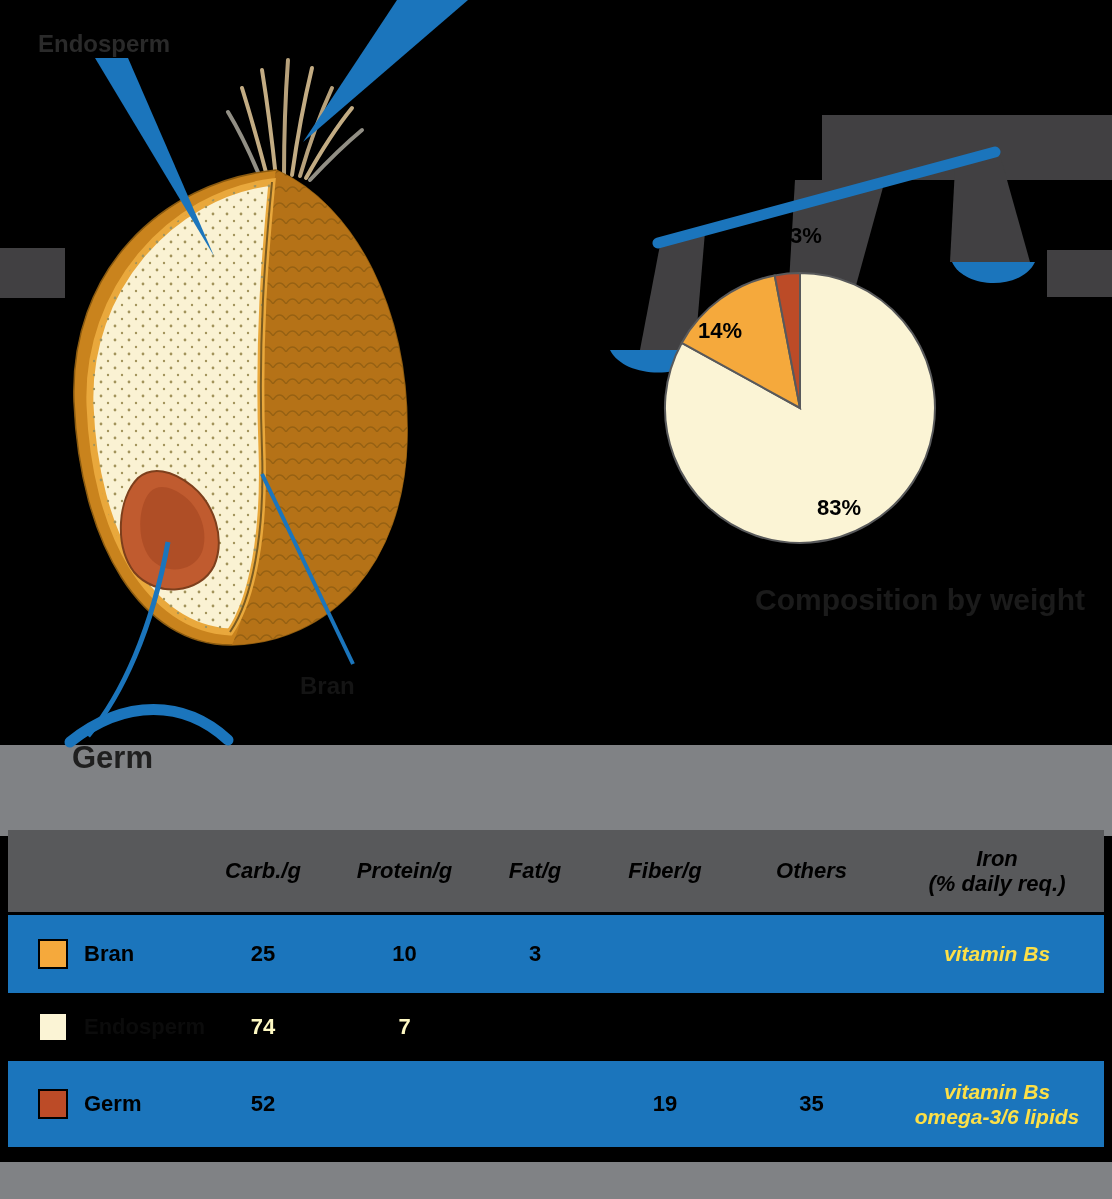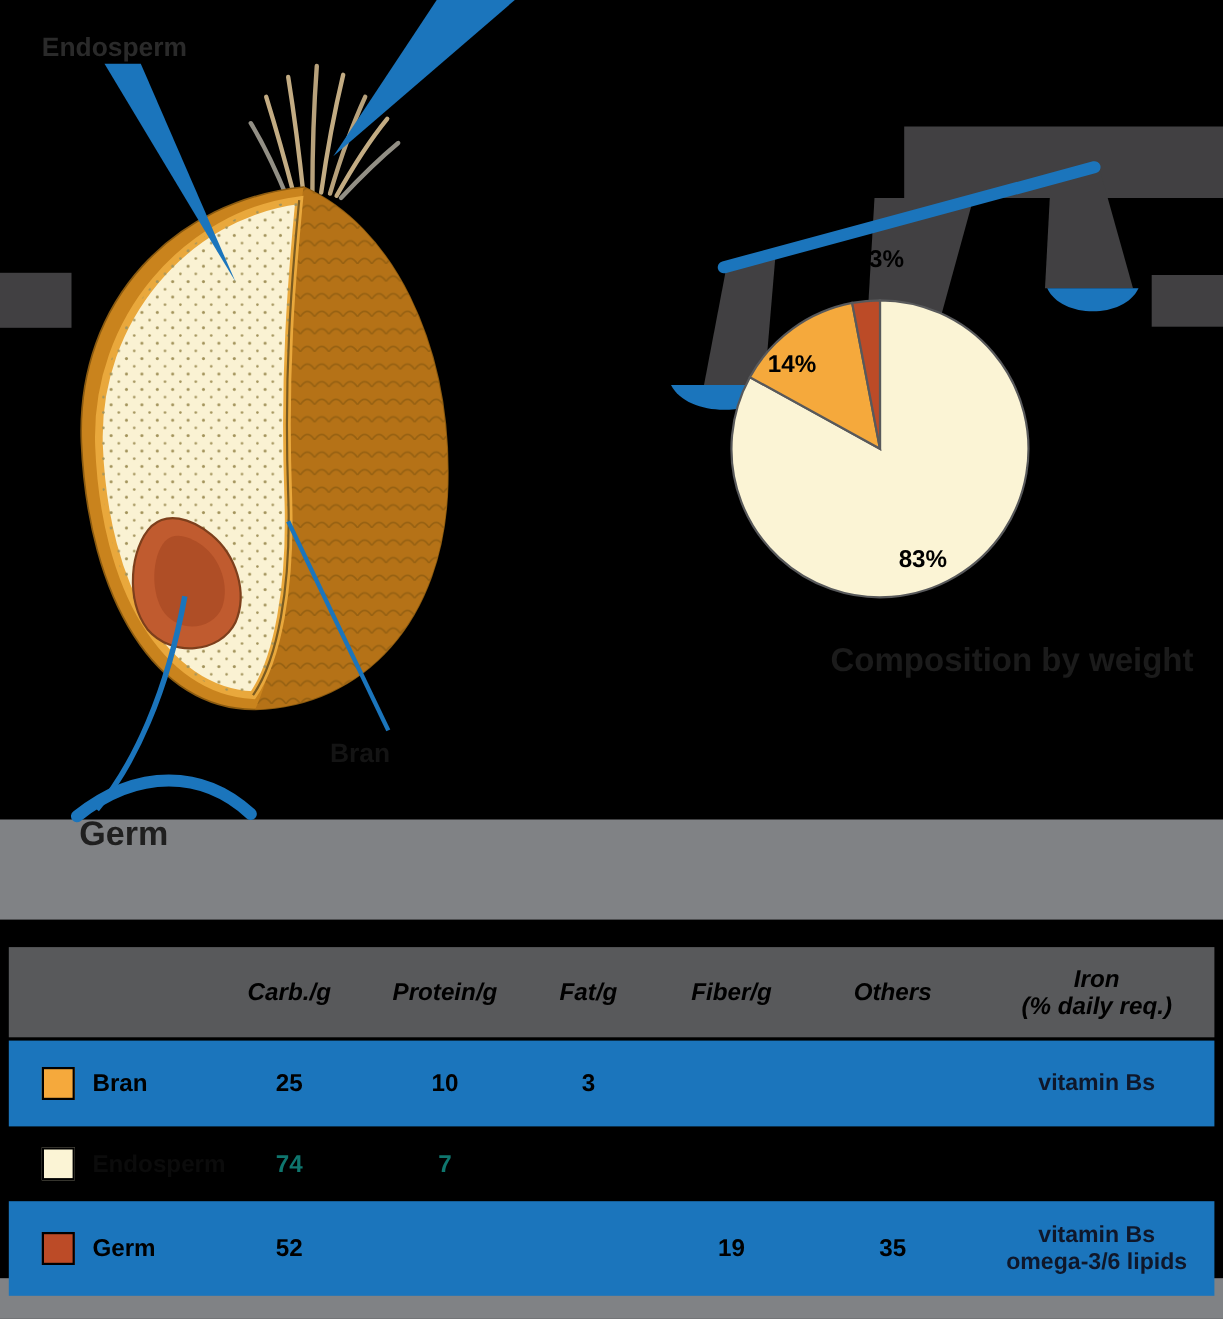--- a/index.html
+++ b/index.html
@@ -5,42 +5,42 @@
   html,body{margin:0;padding:0;background:#000;}
   #stage{position:relative;width:1112px;height:1199px;background:#000;overflow:hidden;
          font-family:"Liberation Sans",sans-serif;}
   #art{position:absolute;left:0;top:0;z-index:1;}
   .overlay-label{position:absolute;z-index:3;font-weight:bold;white-space:nowrap;}
   #label-endosperm{left:38px;top:30px;font-size:24px;color:#2a2a2a;}
   #label-bran{left:300px;top:672px;font-size:24px;color:#141414;}
   #label-germ{left:72px;top:740px;font-size:31px;color:#1f1f1f;}
 
   
-  #nutrition-table{position:absolute;left:8px;top:861px;width:1096px;z-index:3;}
+  #nutrition-table{position:absolute;left:8px;top:830px;width:1096px;z-index:3;}
   .t-row{display:grid;grid-template-columns:182px 146px 137px 124px 136px 157px 214px;
          align-items:center;}
   .t-header{height:82px;background:#58595B;color:#fff;font-style:italic;font-weight:600;
             font-size:21px;}
   .t-row + .t-row{margin-top:3px;}
   .row-blue{background:#1B75BC;}
   .row-dark{background:transparent;}
   .row-bran{height:78px;}
   .row-endosperm{height:62px;}
   .row-germ{height:86px;}
   .cell{text-align:center;font-size:22px;font-weight:bold;color:#000;}
   .cell-iron-hdr{display:flex;flex-direction:column;line-height:1.15;text-align:center;}
   .cell-name{display:flex;align-items:center;gap:16px;padding-left:30px;text-align:left;}
   .swatch{width:26px;height:26px;border:2px solid #000;flex:0 0 auto;}
   .swatch-bran{background:#F5A93C;}
   .swatch-endosperm{background:#FBF4D5;}
   .swatch-germ{background:#BC4B27;}
   .name-text{font-size:22px;font-weight:bold;color:#000;}
   .name-endosperm{color:#0b0b0b;}
-  .val-endosperm{color:#0f766e;}
-  .cell-others{color:#0f172a;font-size:21px;line-height:1.2;}
+  .val-endosperm{color:#fef9c3;}
+  .cell-others{color:#fde047;font-size:21px;line-height:1.2;font-style:italic;}
   .others-stack{display:flex;flex-direction:column;align-items:center;}
   #bottom-strip{position:absolute;left:0;top:1162px;width:1112px;height:37px;
                 background:#808285;z-index:2;}
 </style>
 </head>
 <body>
 
 <div id="stage">
 
   <svg id="art" width="1112" height="1199" viewBox="0 0 1112 1199">

